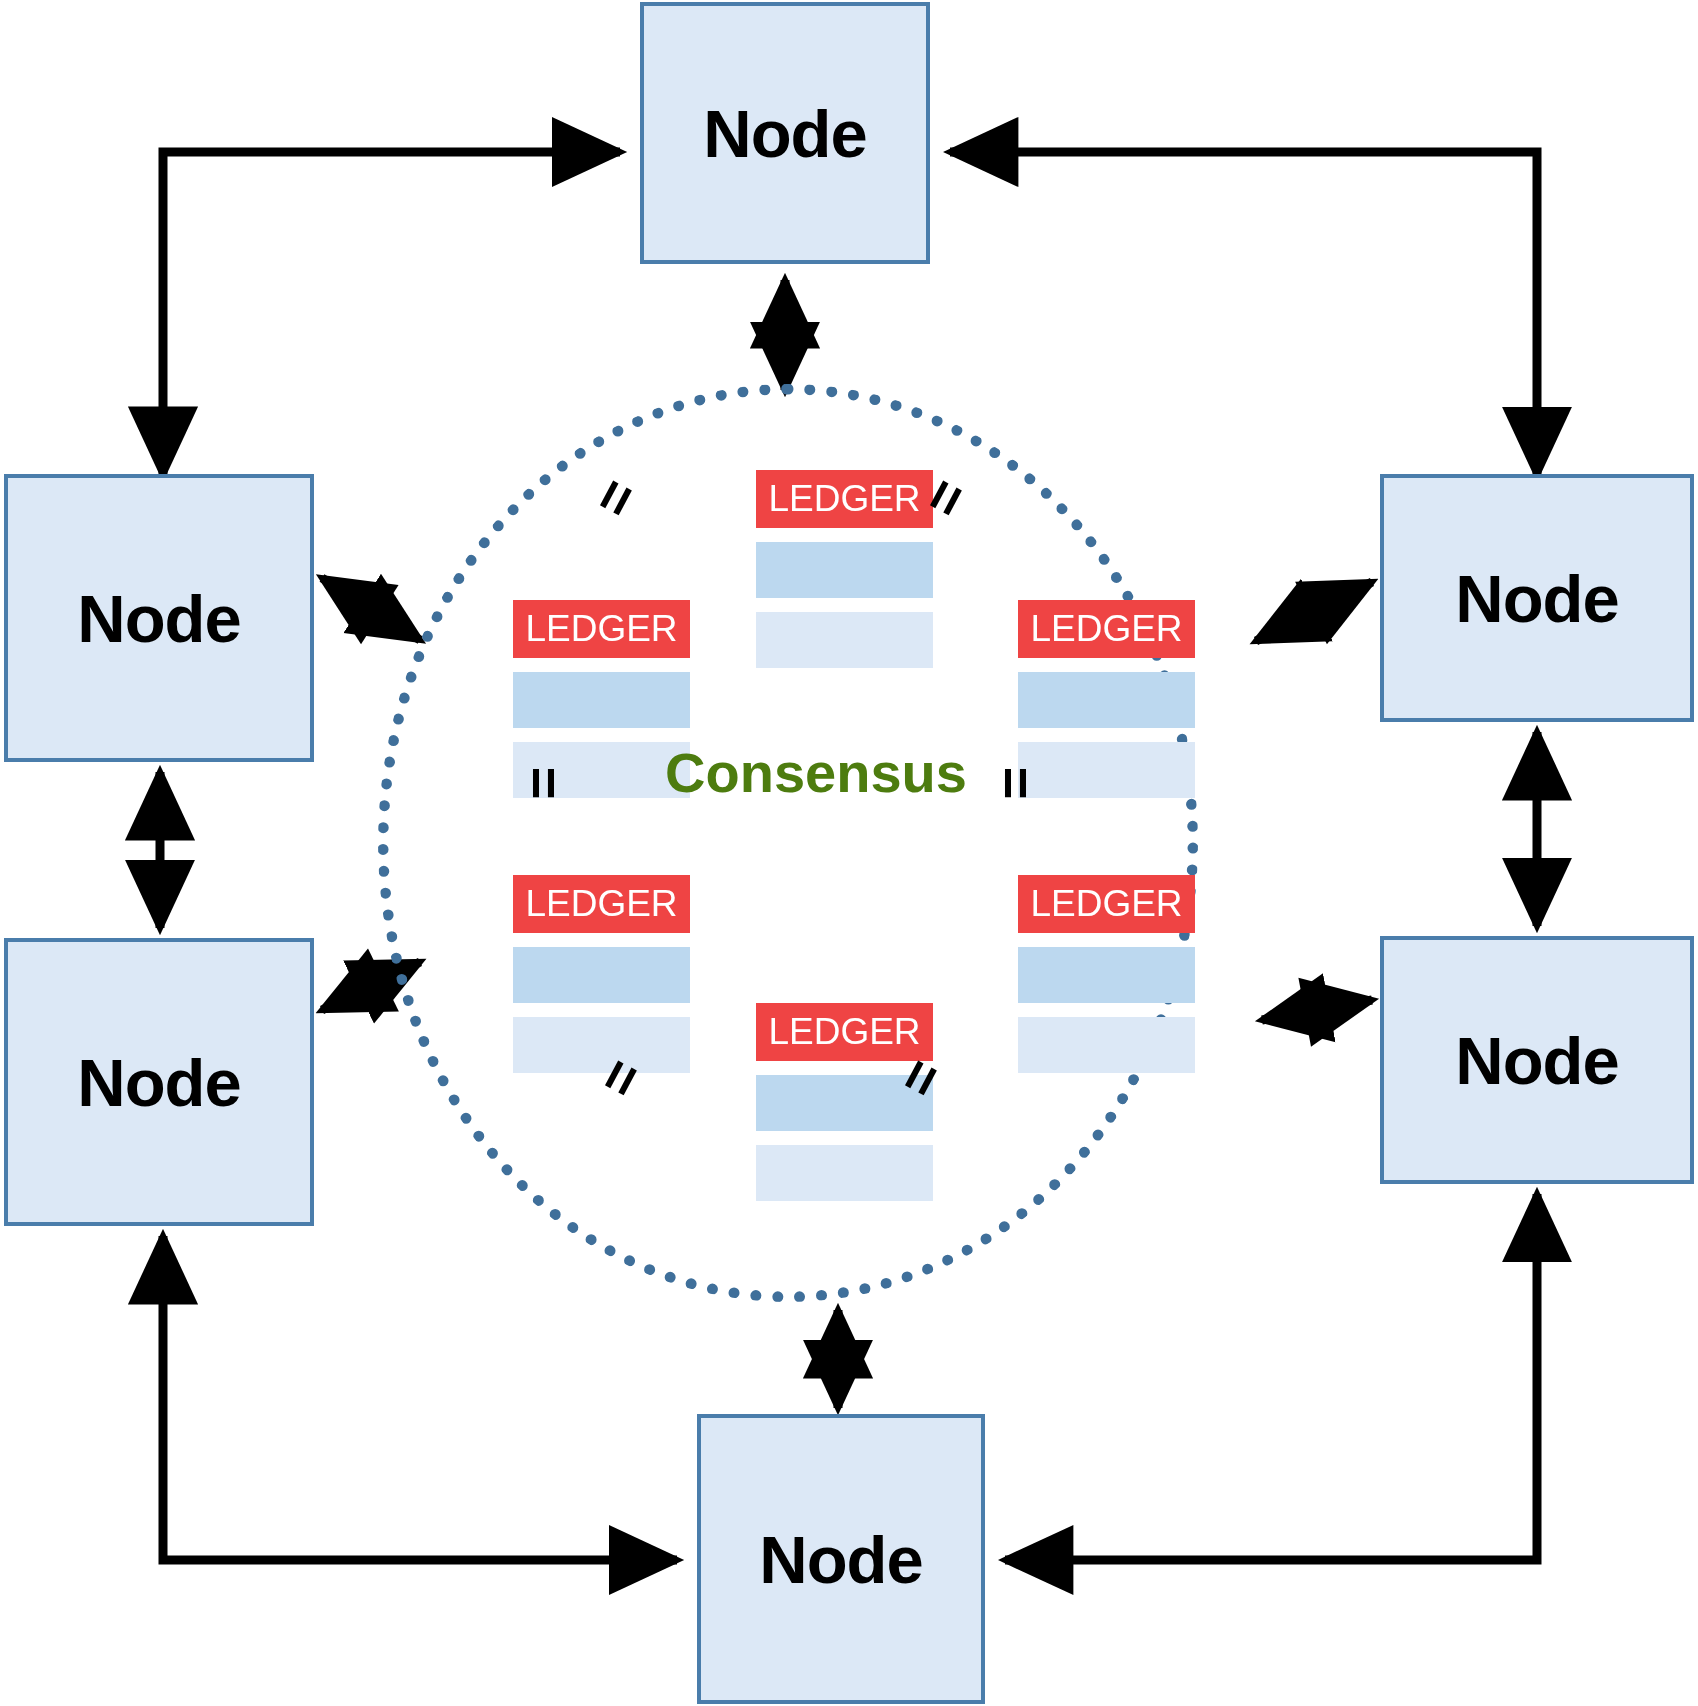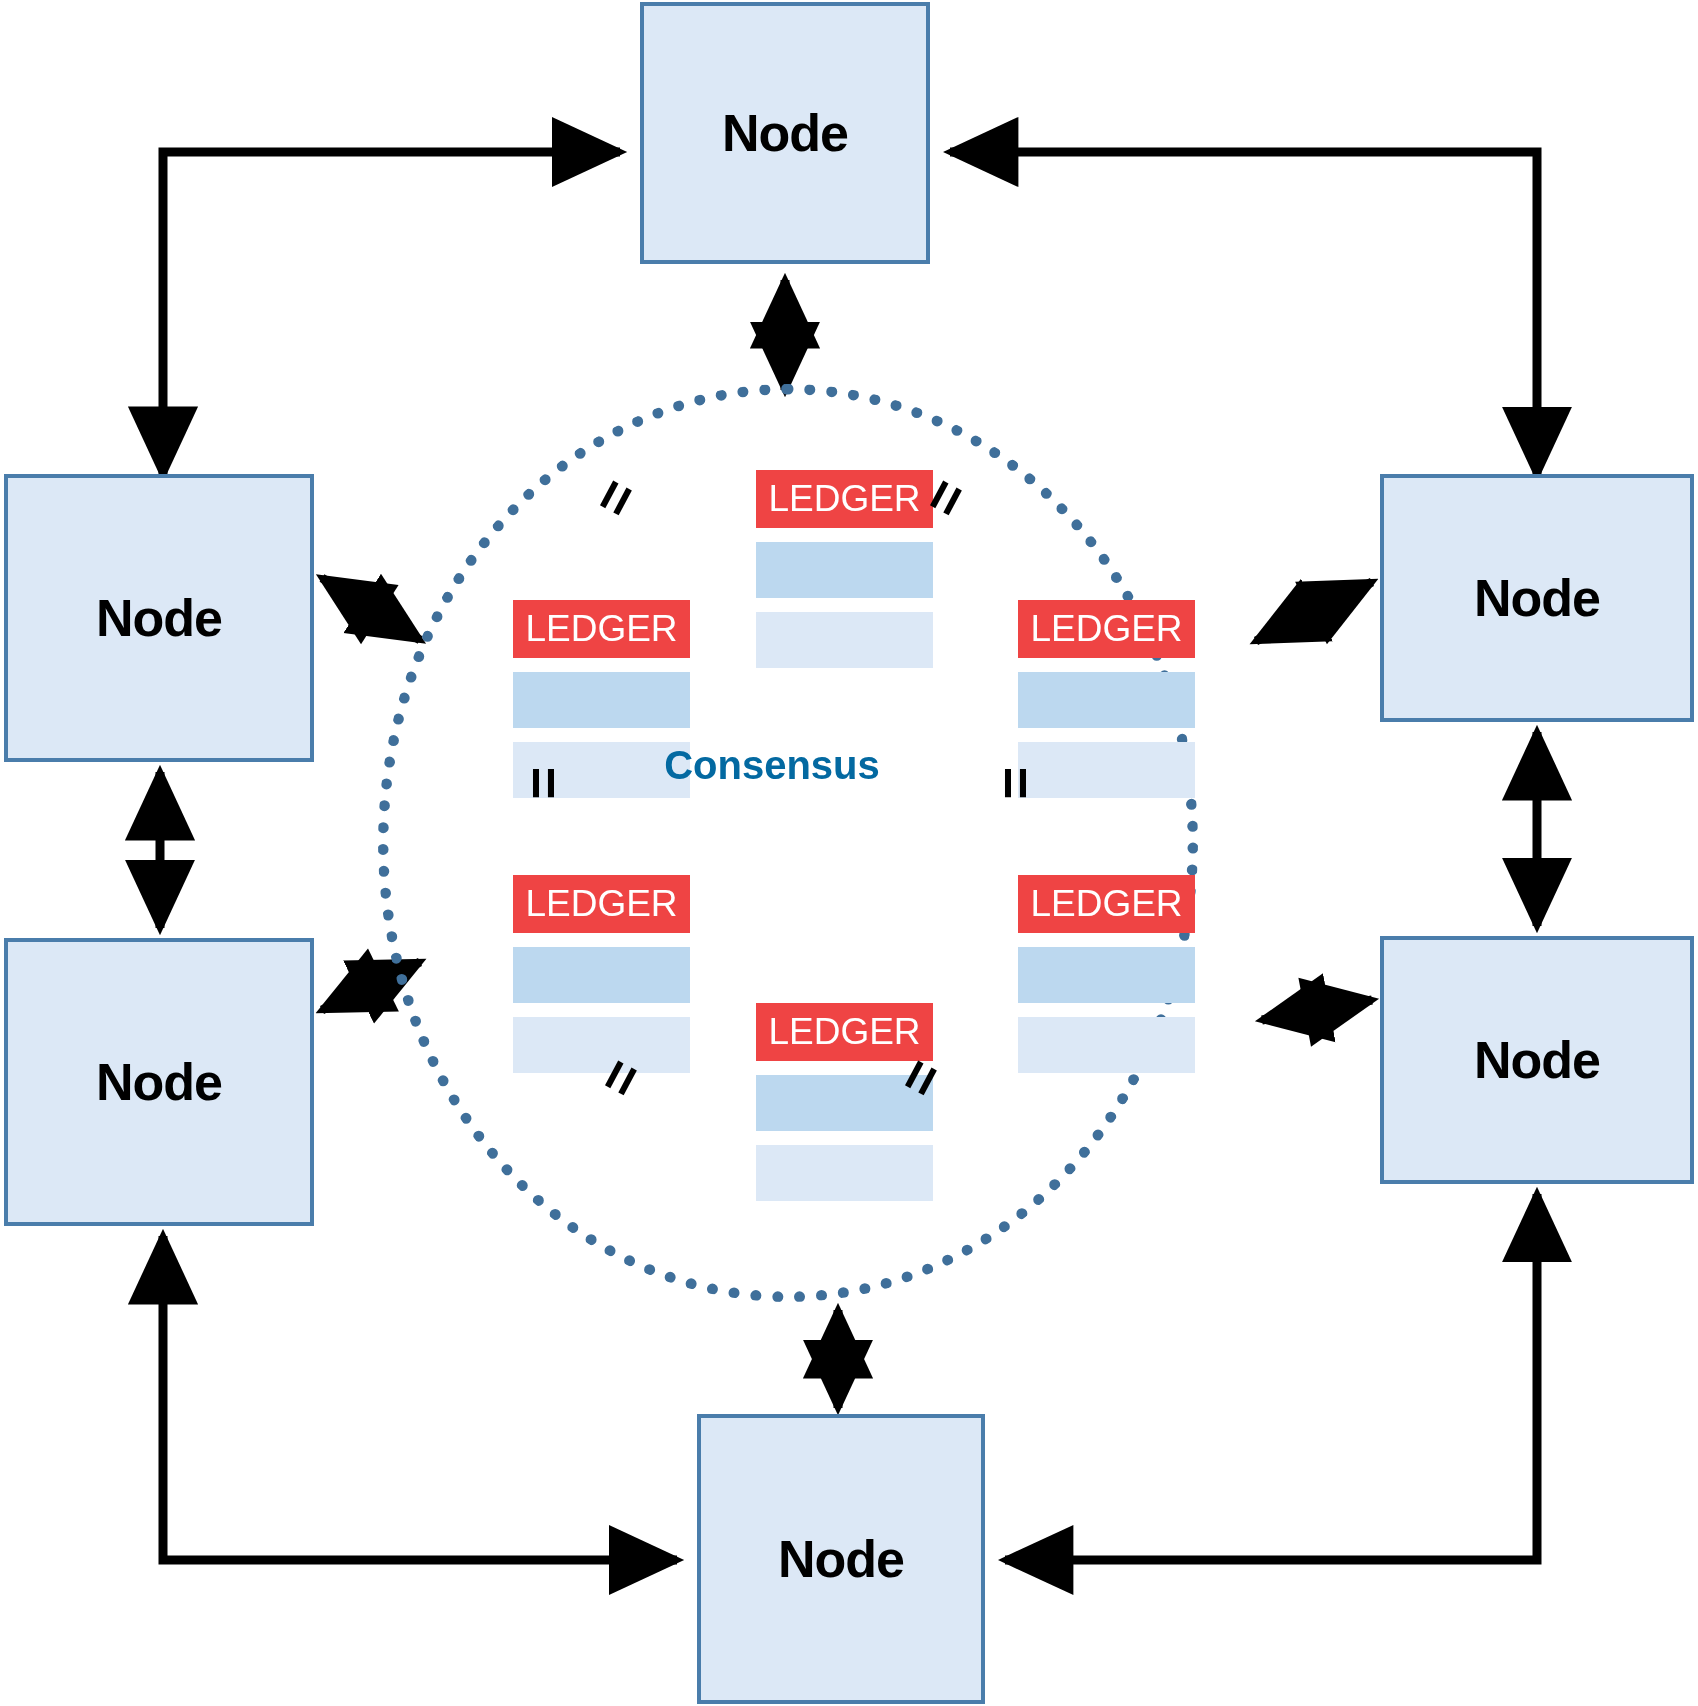--- a/index.html
+++ b/index.html
@@ -28,21 +28,21 @@
     box-sizing: border-box;
     background: #dce8f6;
     border: 4px solid #4a7dab;
     display: flex;
     align-items: center;
     justify-content: center;
   }
   .node-label {
     font-family: "Liberation Sans", sans-serif;
     font-weight: bold;
-    font-size: 52px;
+    font-size: 67px;
     color: #000000;
     letter-spacing: -1px;
     line-height: 1;
   }
   
   #node-top    { left: 640px;  top: 2px;    width: 290px; height: 262px; }
   #node-left-1 { left: 4px;    top: 474px;  width: 310px; height: 288px; }
   #node-left-2 { left: 4px;    top: 938px;  width: 310px; height: 288px; }
   #node-right-1{ left: 1380px; top: 474px;  width: 314px; height: 248px; }
   #node-right-2{ left: 1380px; top: 936px;  width: 314px; height: 248px; }
@@ -88,28 +88,28 @@
   
   #ledger-top    { left: 756px;  top: 470px; }
   #ledger-left-u { left: 513px;  top: 600px; }
   #ledger-right-u{ left: 1018px; top: 600px; }
   #ledger-left-l { left: 513px;  top: 875px; }
   #ledger-right-l{ left: 1018px; top: 875px; }
   #ledger-bottom { left: 756px;  top: 1003px; }
 
   #consensus-label {
     position: absolute;
-    left: 442px;
+    left: 486px;
     top: 745px;
     width: 660px;
     text-align: center;
     font-family: "Liberation Sans", sans-serif;
     font-weight: bold;
-    font-size: 40px;
-    color: #0369a1;
+    font-size: 56px;
+    color: #4d7c0f;
     line-height: 1;
     white-space: nowrap;
   }
   .eqmark {
     position: absolute;
     font-family: "Liberation Sans", sans-serif;
     font-weight: bold;
     font-size: 56px;
     color: #000000;
     line-height: 1;

